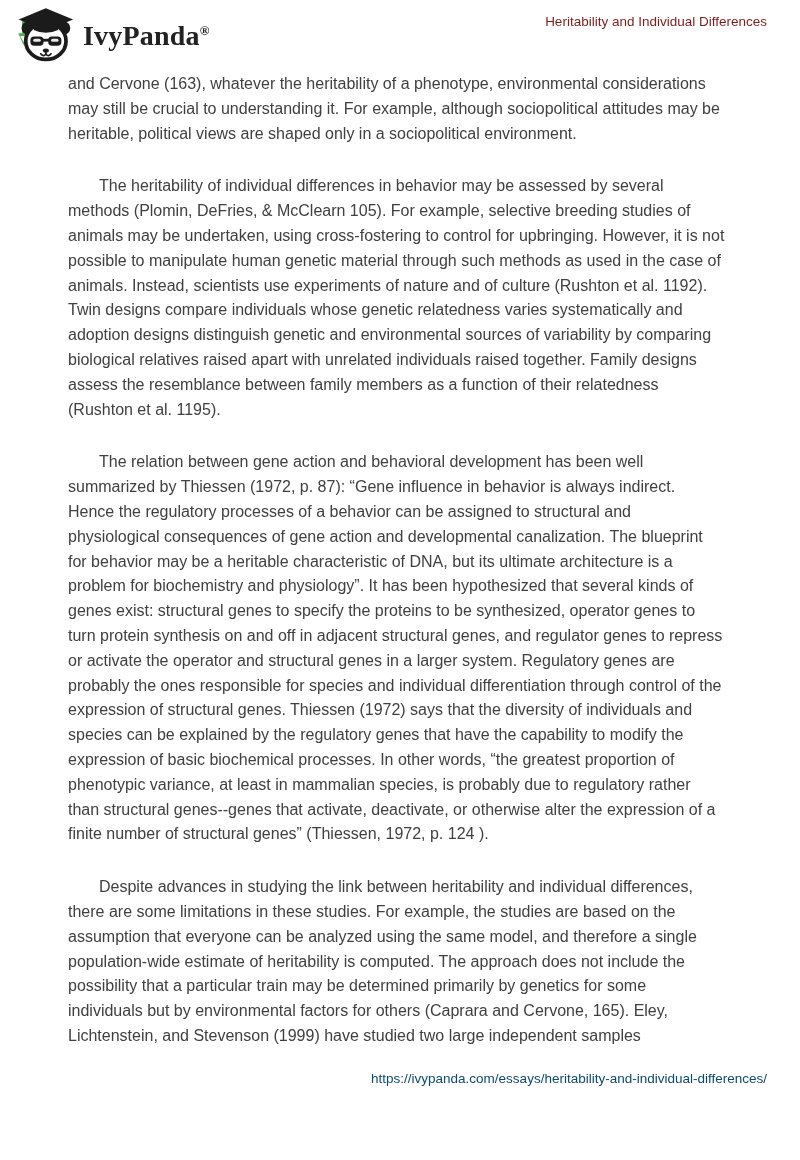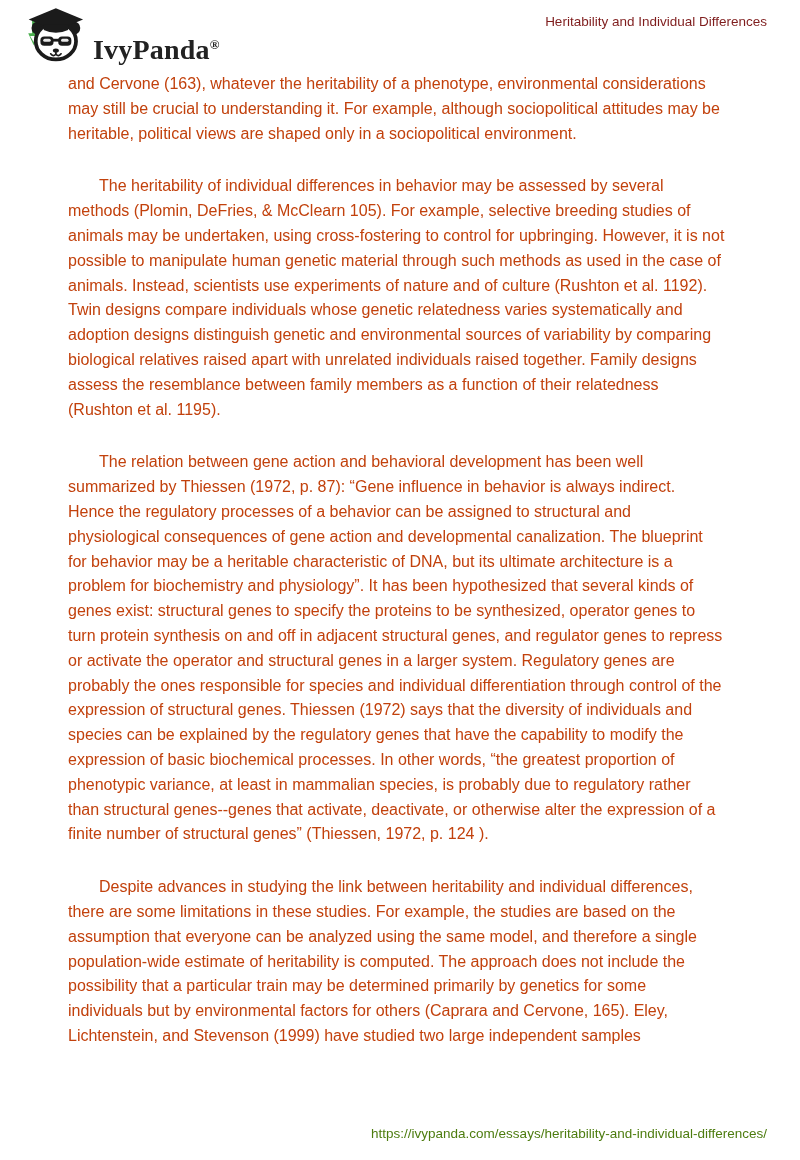--- a/index.html
+++ b/index.html
@@ -9,23 +9,23 @@
     width: 800px;
     height: 1160px;
     background: #ffffff;
     font-family: "Liberation Sans", sans-serif;
     overflow: hidden;
   }
   
   .brand {
     position: absolute;
     top: 7px;
-    left: 24px;
+    left: 14px;
     display: flex;
-    align-items: flex-end;
+    align-items: center;
     gap: 9px;
   }
   .logo-icon { width: 60px; height: 57px; display: block; }
   .brand-text {
     font-family: "Liberation Serif", serif;
     font-weight: 700;
     font-size: 28px;
     color: #222222;
     letter-spacing: 0.2px;
     line-height: 1;
@@ -47,31 +47,31 @@
   .essay {
     position: absolute;
     top: 72px;
     left: 68px;
     width: 657px;
   }
   .essay p {
     margin: 0 0 17px 0;
     font-size: 16px;
     line-height: 24.8px;
-    color: #c2410c;
+    color: #404040;
     text-align: left;
   }
   .essay p.indent { text-indent: 31px; margin-top: 28px; }
   
   .page-footer {
     position: absolute;
-    top: 1126px;
+    top: 1071px;
     right: 33px;
     font-size: 13.5px;
-    color: #4d7c0f;
+    color: #0c4a6e;
   }
 </style>
 </head>
 <body>
 
 <div class="page">
 
   <header>
     <div class="brand">
       <svg class="logo-icon" viewBox="0 0 64 60" xmlns="http://www.w3.org/2000/svg" aria-hidden="true">

